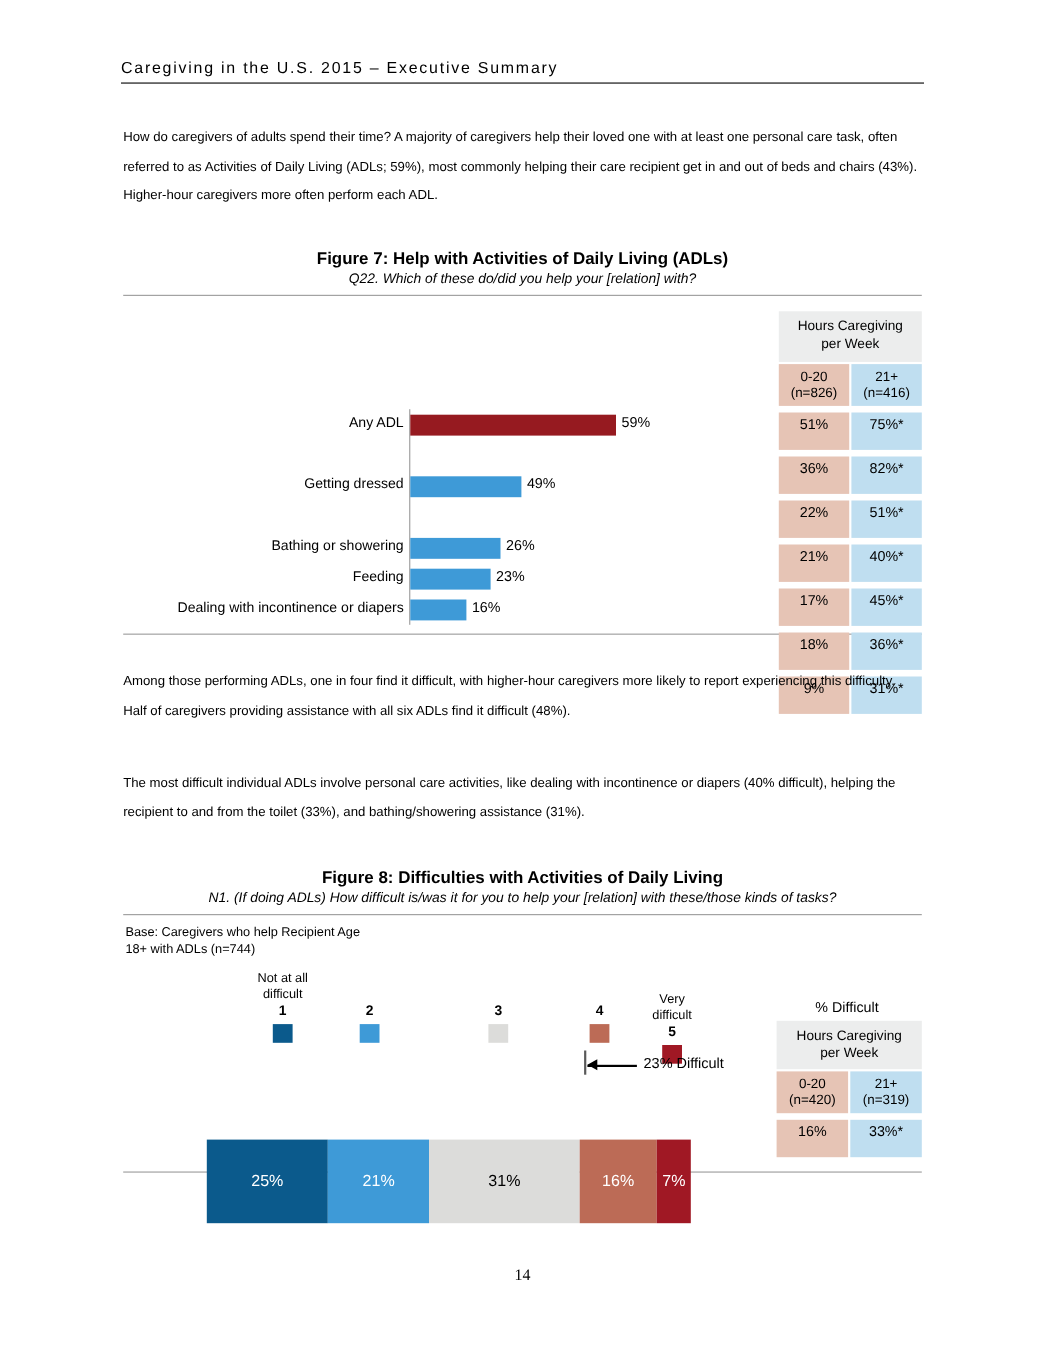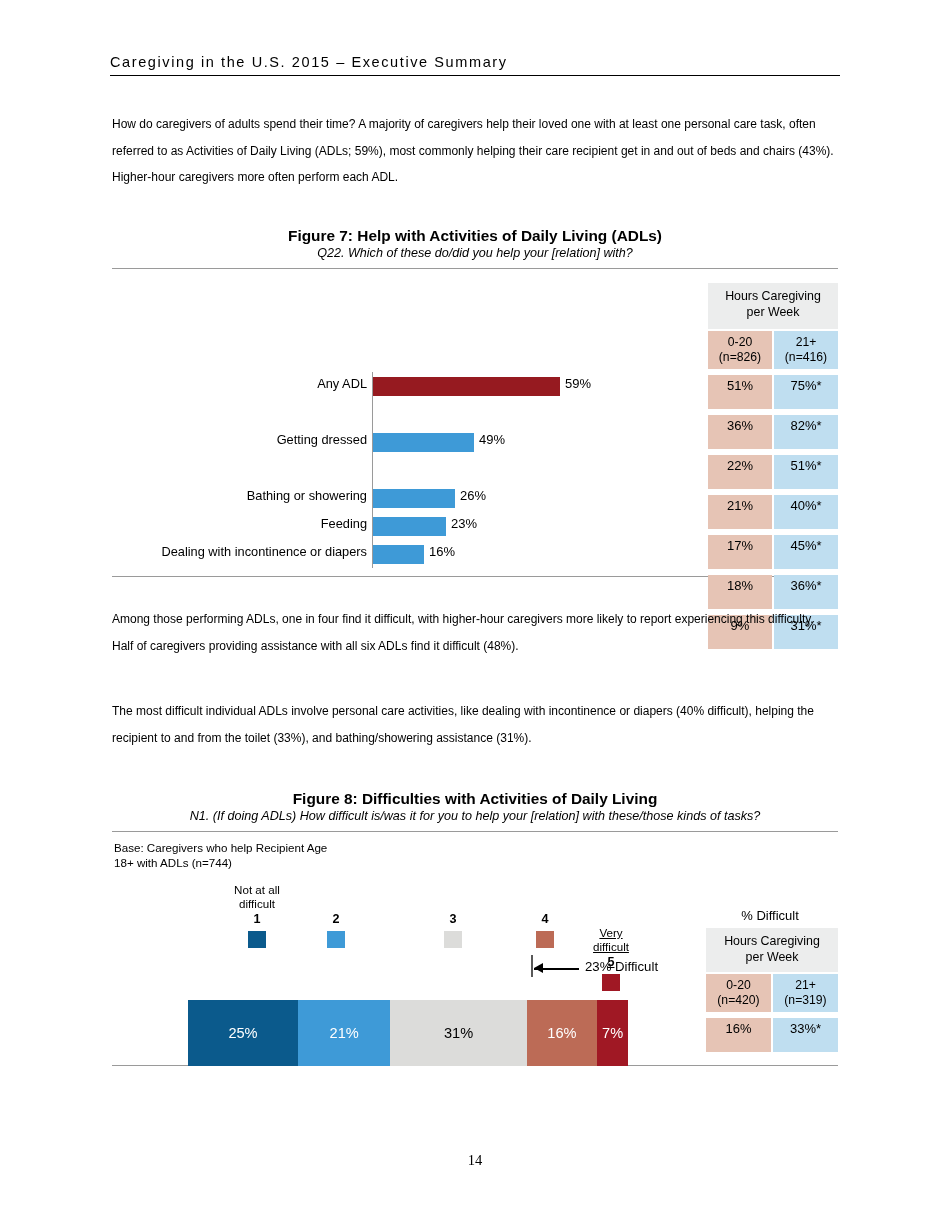--- a/index.html
+++ b/index.html
@@ -168,22 +168,22 @@
     font-weight: bold;
     margin-top: 1px;
   }
   .f8-swatch {
     width: 18px; height: 17px;
     margin: 5px auto 0 auto;
   }
 
   .f8-bar {
     position:absolute;
-    left:188px; top:1000px;
-    height:66px;
+    left:188px; top:1036px;
+    height:76px;
     display:flex;
   }
   .f8-seg {
     display:flex; align-items:center; justify-content:center;
     font-size: 14.6px;
   }
 
   .f8-tick {
     position:absolute;
     left:531px; top:955px;
@@ -349,21 +349,21 @@
     <div class="f8-legend-item" style="left:408px; top:883px;">
       <div class="f8-legend-cap"></div>
       <div class="f8-legend-num">3</div>
       <div class="f8-swatch" style="background:#dcdcda;"></div>
     </div>
     <div class="f8-legend-item" style="left:500px; top:883px;">
       <div class="f8-legend-cap"></div>
       <div class="f8-legend-num">4</div>
       <div class="f8-swatch" style="background:#bc6b56; "></div>
     </div>
-    <div class="f8-legend-item" style="left:566px; top:926px;text-decoration:underline;">
+    <div class="f8-legend-item" style="left:566px; top:902px;">
       <div class="f8-legend-cap">Very
 difficult</div>
       <div class="f8-legend-num">5</div>
       <div class="f8-swatch" style="background:#a01824;"></div>
     </div>
 
     <div class="f8-tick"></div>
     <div class="f8-arrow-line"></div>
     <div class="f8-arrow-head"></div>
     <div class="f8-arrow-label">23% Difficult</div>

